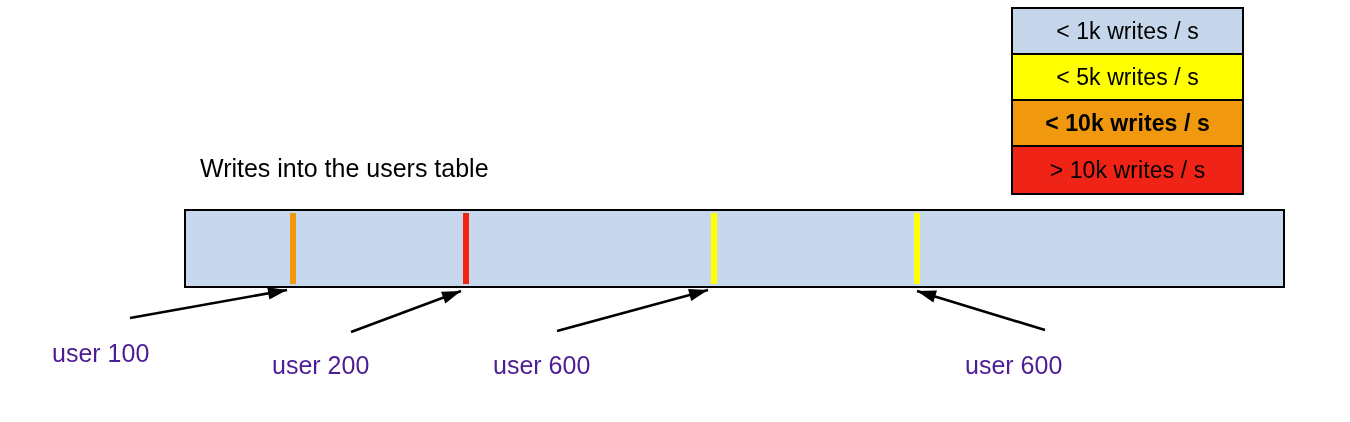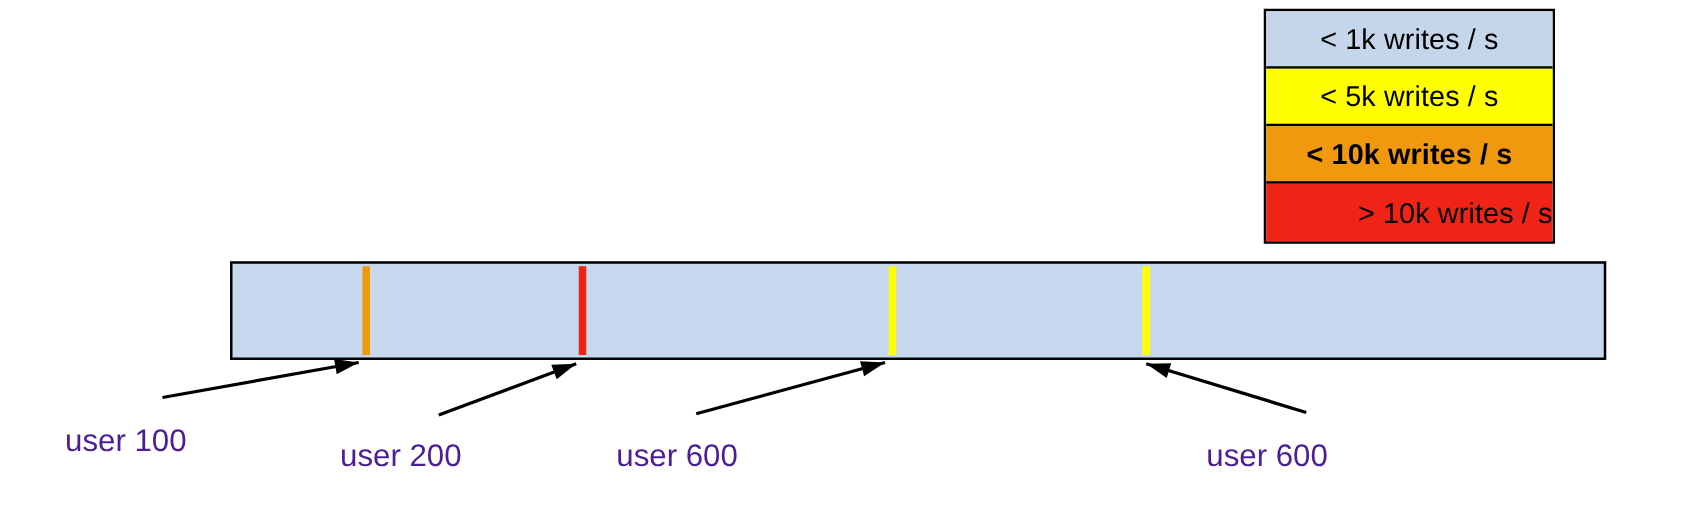--- a/index.html
+++ b/index.html
@@ -41,21 +41,21 @@
     border-bottom: 2px solid #000000;
     display: flex;
     align-items: center;
     justify-content: center;
     font-size: 23px;
     line-height: 1;
     letter-spacing: 0.1px;
     color: #000000;
     white-space: nowrap;
   }
-  .legend-row:last-child { border-bottom: none; justify-content: flex-end; }
+  .legend-row:last-child { border-bottom: none; }
 
   
   .chart-title {
     position: absolute;
     left: 200px;
     top: 152px;
     font-size: 25px;
     line-height: 32px;
     white-space: nowrap;
     color: #000000;
@@ -114,20 +114,21 @@
         <span>&lt; 5k writes / s</span>
       </div>
       <div class="legend-row" style="background: rgb(240, 153, 15); font-weight: bold;">
         <span>&lt; 10k writes / s</span>
       </div>
       <div class="legend-row" style="background: rgb(239, 35, 22);">
         <span>&gt; 10k writes / s</span>
       </div>
     </div>
 
+  <div class="chart-title">Writes into the users table</div>
 
   <div class="bar-wrap">
     <div class="bar" id="bar">
         <div class="stripe" style="left: 104px; background: rgb(240, 153, 15);"></div>
         <div class="stripe" style="left: 277px; background: rgb(239, 35, 22);"></div>
         <div class="stripe" style="left: 525px; background: rgb(255, 255, 0);"></div>
         <div class="stripe" style="left: 728px; background: rgb(255, 255, 0);"></div>
       </div>
   </div>
 

